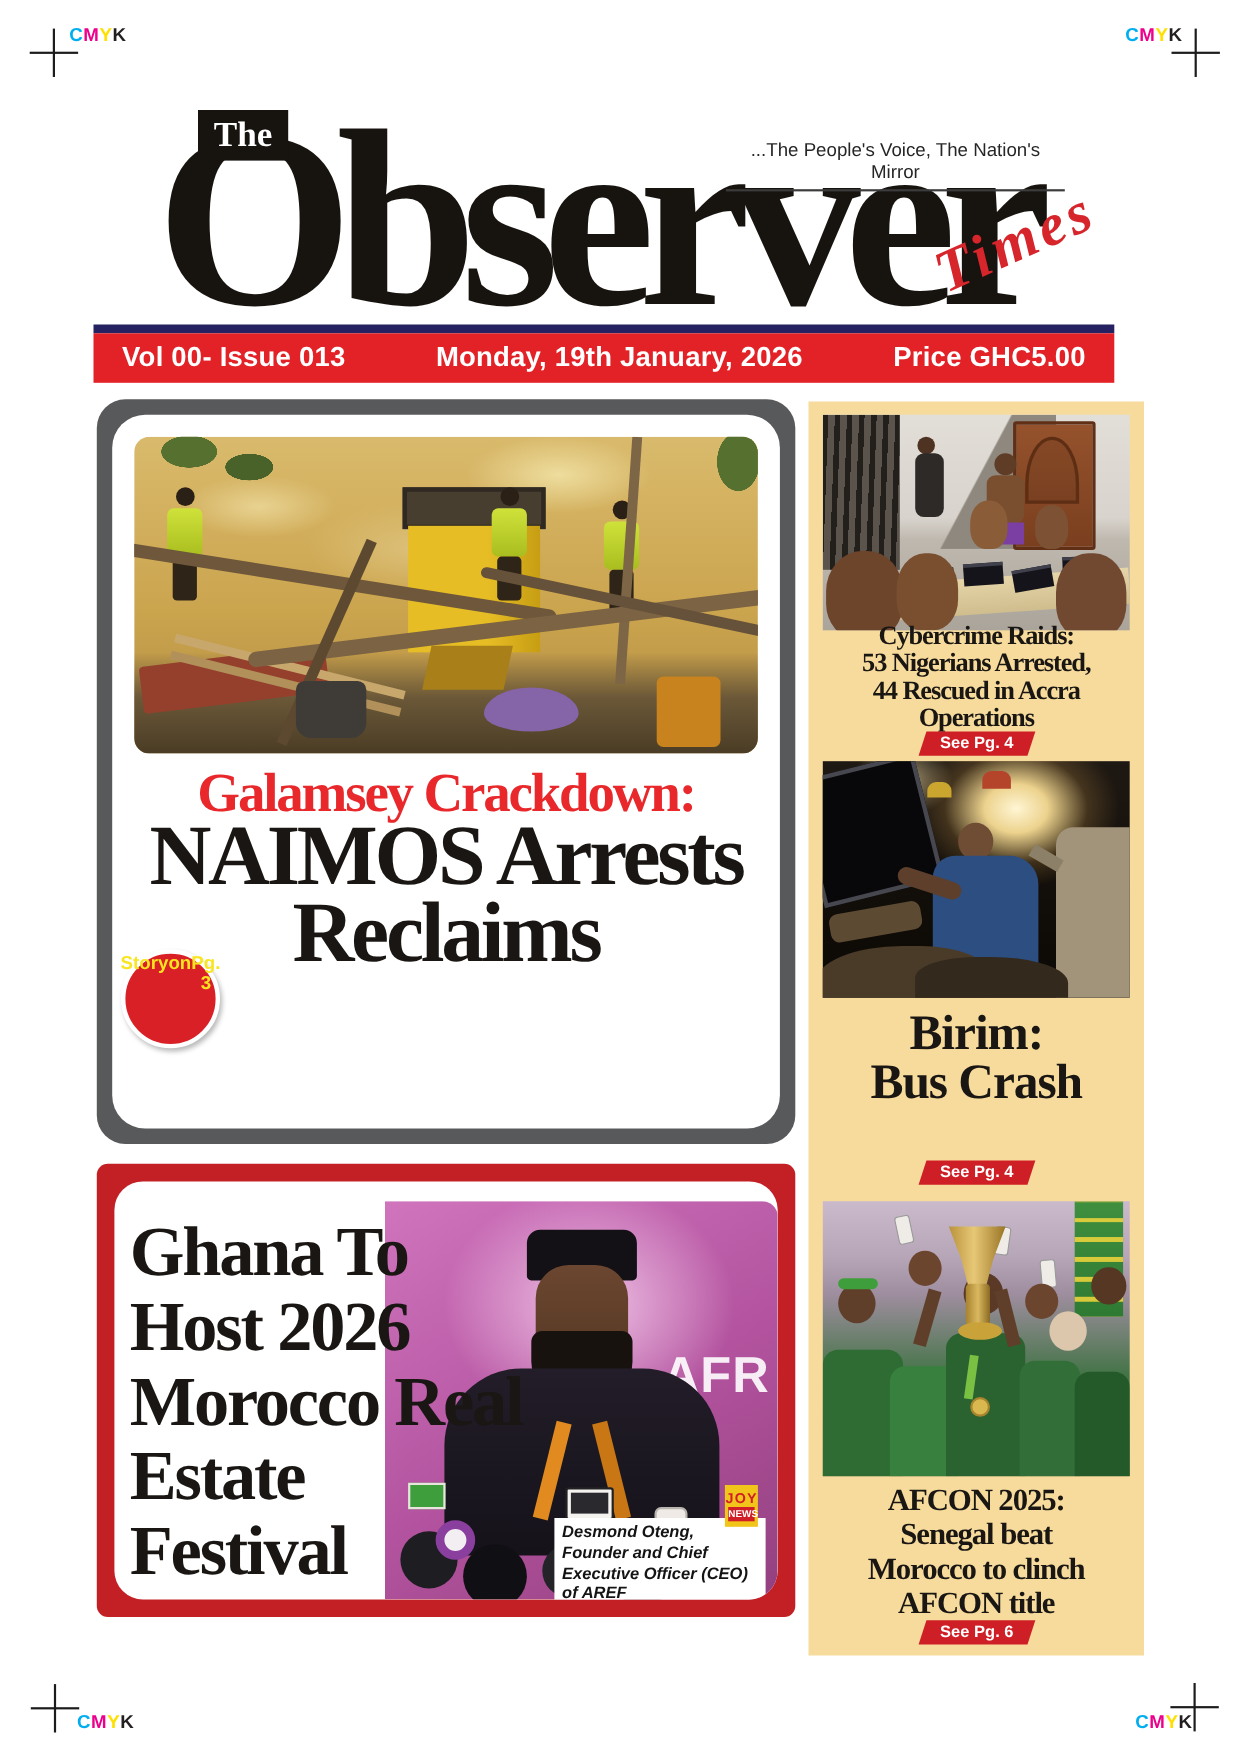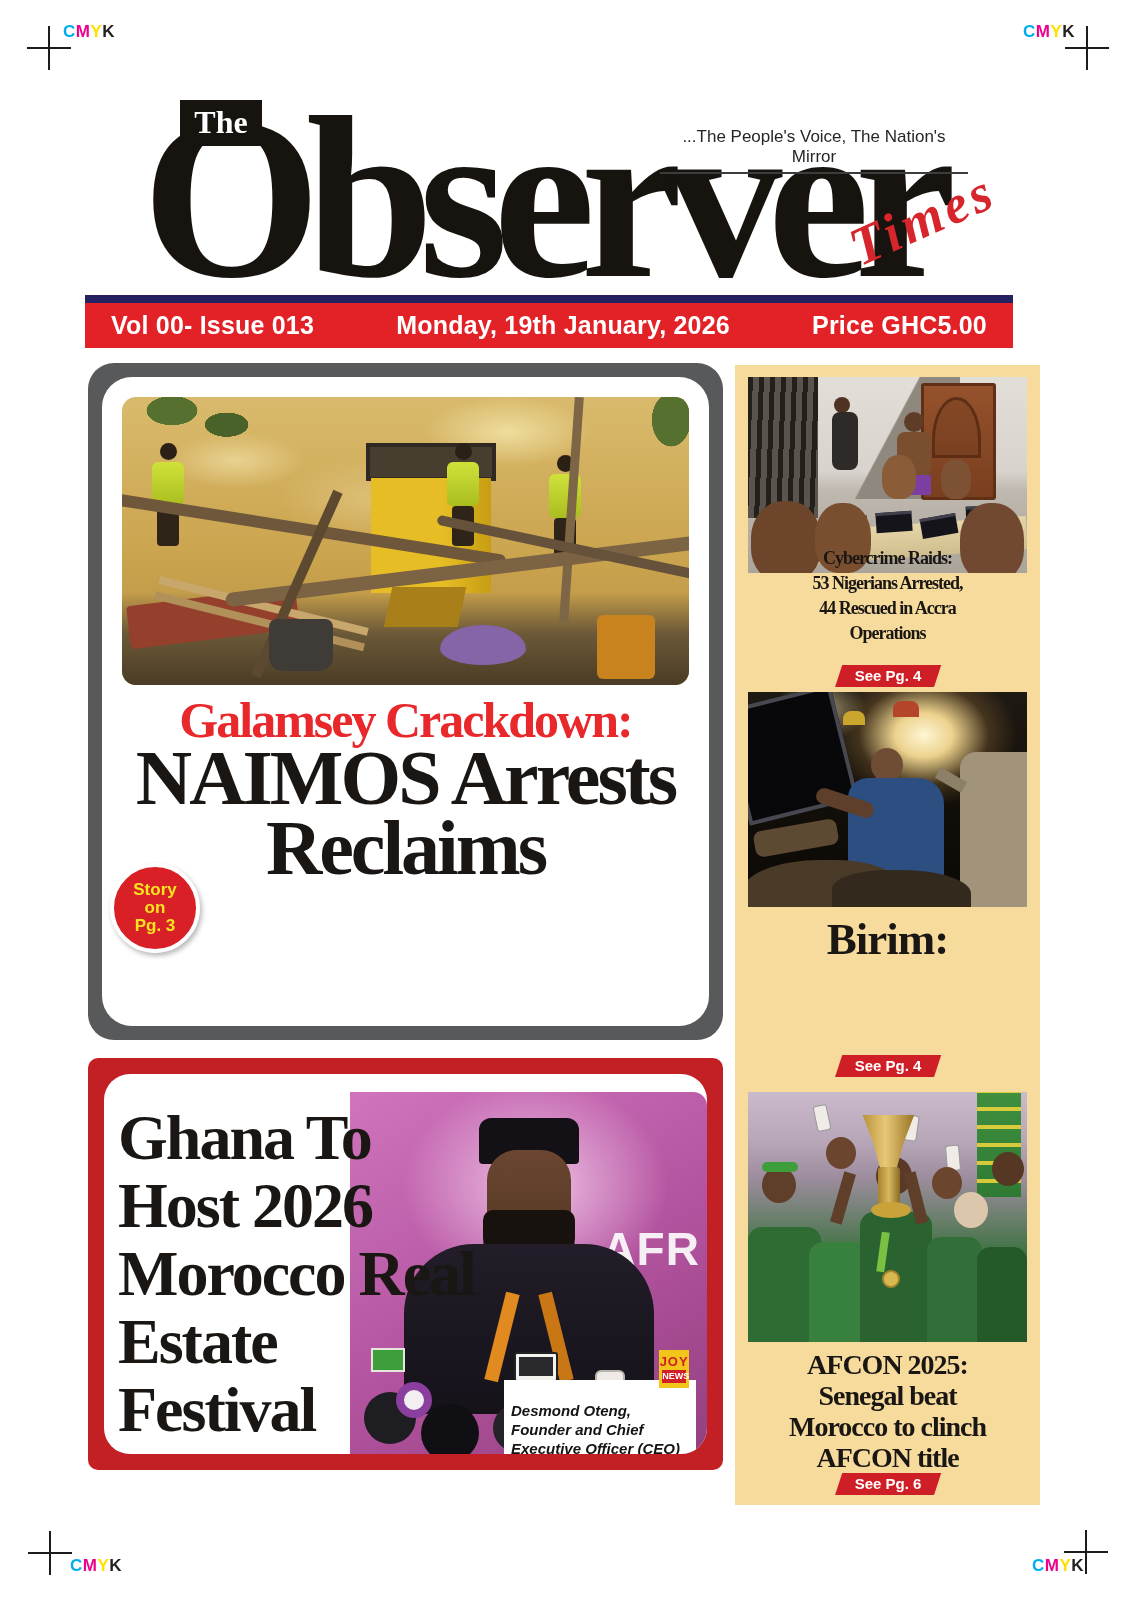--- a/index.html
+++ b/index.html
@@ -39,21 +39,21 @@
     background:radial-gradient(120px 50px at 68% 12%,#eedd9e 0,rgba(238,221,158,0) 70%),
       radial-gradient(100px 40px at 20% 22%,#e8d291 0,rgba(232,210,145,0) 70%),
       radial-gradient(140px 60px at 45% 35%,#dcc078 0,rgba(220,192,120,0) 70%),
       linear-gradient(180deg,#d9ba6c,#cba44e 55%,#b08c42)}
   .kicker{position:absolute;left:0;top:318px;width:100%;text-align:center;
     font:bold 50px/1 "Liberation Serif","DejaVu Serif",serif;letter-spacing:-2px;color:#e8282b}
   .main-headline{position:absolute;left:0;top:366px;width:100%;text-align:center;
     font:bold 78px/70px "Liberation Serif","DejaVu Serif",serif;letter-spacing:-3px;color:#191613}
   .story-badge{position:absolute;left:8px;top:486px;width:90px;height:90px;border-radius:50%;
     background:#d92027;border:4px solid #fff;box-shadow:2px 3px 5px rgba(0,0,0,.28);
-    display:flex;flex-direction:column;justify-content:center;text-align:center;
+    display:flex;flex-direction:row;justify-content:center;text-align:center;
     color:#f8e520;font:bold 17px/1.05 "Liberation Sans",sans-serif;z-index:3}
 
   
   .gal-leaves1{left:2%;top:-4%;width:130px;height:64px;
     background:radial-gradient(42px 24px at 30% 40%,#55702f 0 60%,transparent 61%),
                radial-gradient(36px 20px at 72% 62%,#48622a 0 60%,transparent 61%)}
   .gal-leaves2{right:-2%;top:-2%;width:96px;height:96px;
     background:radial-gradient(32px 44px at 70% 30%,#55702f 0 60%,transparent 61%)}
   .gal-pole{right:20%;top:0;width:9px;height:78%;background:#7d6646;transform:rotate(4deg)}
   .gal-bank{left:0;bottom:0;width:100%;height:32%;background:linear-gradient(180deg,rgba(108,88,56,0),#6b5838 45%,#4a3c25)}
@@ -77,21 +77,21 @@
   .g-legs{width:22px;height:40px;background:#2e2418;margin:0 auto;border-radius:4px}
 
   
   .second-card{position:absolute;left:88px;top:1058px;width:635px;height:412px;background:#c32026;border-radius:10px}
   .second-inner{position:absolute;left:16px;top:16px;right:16px;bottom:16px;background:#fff;border-radius:26px;overflow:hidden}
   .oteng-photo{left:246px;top:18px;width:357px;height:362px;border-radius:0 14px 0 0;
     background:radial-gradient(220px 180px at 52% 26%,#eec2e4 0,rgba(238,194,228,0) 60%),
                linear-gradient(150deg,#cf74bd 0,#b3539f 55%,#93407f 100%)}
   .second-headline{position:absolute;left:14px;top:30px;z-index:2;
     font:bold 64px/68px "Liberation Serif","DejaVu Serif",serif;letter-spacing:-2px;color:#191613}
-  .caption{position:absolute;left:400px;top:306px;width:192px;background:#fff;padding:22px 7px;
+  .caption{position:absolute;left:400px;top:306px;width:192px;background:#fff;padding:4px 7px;
     font:bold italic 15px/1.25 "Liberation Sans",sans-serif;color:#141414;z-index:3}
 
   
   .ot-afr{right:2%;top:36%;font:bold 46px "Liberation Sans",sans-serif;color:rgba(255,255,255,.9);letter-spacing:1px}
   .ot-hair{left:50%;top:26px;width:100px;height:46px;margin-left:-50px;background:#131016;border-radius:12px 12px 4px 4px}
   .ot-face{left:50%;top:58px;width:84px;height:100px;margin-left:-42px;
     background:linear-gradient(180deg,#6b4630,#553823);border-radius:30px 30px 36px 36px}
   .ot-beard{left:50%;top:118px;width:92px;height:62px;margin-left:-46px;background:#17120d;border-radius:10px 10px 34px 34px}
   .ot-suit{left:50%;bottom:40px;width:250px;height:170px;margin-left:-125px;
     background:linear-gradient(180deg,#221d28,#15121a);border-radius:70px 70px 0 0}
@@ -116,21 +116,21 @@
 
   
   .sidebar{position:absolute;left:735px;top:365px;width:305px;height:1140px;background:#f6db9c}
   .sb-photo{position:absolute;left:13px;width:279px;overflow:hidden}
   .sb-photo div{position:absolute}
   .sb-photo1{top:12px;height:196px}
   .sb-photo2{top:327px;height:215px}
   .sb-photo3{top:727px;height:250px}
   .sb-head{position:absolute;left:0;width:100%;text-align:center;color:#191613;
     font-family:"Liberation Serif","DejaVu Serif",serif;font-weight:bold}
-  .sb-head1{top:181px;font-size:18px;line-height:25px;letter-spacing:-1px}
+  .sb-head1{top:201px;font-size:24px;line-height:25px;letter-spacing:-1px}
   .sb-head2{top:552px;font-size:45px;line-height:44px;letter-spacing:-1px}
   .sb-head3{top:984px;font-size:28px;line-height:31px;letter-spacing:-1px}
   .tag{position:absolute;left:50%;background:#cf1f26;padding:2px 16px;transform:translateX(-50%) skewX(-18deg)}
   .tag span{display:inline-block;transform:skewX(18deg);color:#fff;font:bold 15px/1.2 "Liberation Sans",sans-serif}
   .tag1{top:300px}.tag2{top:690px}.tag3{top:1108px}
 
   
   .cyber-photo{background:linear-gradient(180deg,#e2ded8 0,#d8d3cc 48%,#beb8af 58%,#aaa49a 100%)}
   .cy-shade{left:30%;top:0;width:46%;height:62%;background:linear-gradient(118deg,rgba(143,136,127,0) 45%,#8f887f 46%)}
   .cy-grille{left:0;top:0;width:25%;height:72%;background:repeating-linear-gradient(92deg,#23201c 0 5px,#5a544c 5px 11px)}
@@ -360,20 +360,21 @@
       <div class="cr-head"></div>
       <div class="cr-shirt"></div>
       <div class="cr-arm"></div>
       <div class="cr-rescuer"></div>
       <div class="cr-rescuer-arm"></div>
       <div class="cr-debris1"></div>
       <div class="cr-debris2"></div>
     </div>
     <div class="sb-head sb-head2">
       <div>Birim:</div>
+      <div>Bus Crash</div>
     </div>
     <div class="tag tag2"><span>See Pg. 4</span></div>
 
     <div class="photo sb-photo sb-photo3 afcon-photo">
       <div class="af-banner"></div>
       <div class="af-phone af-ph1"></div>
       <div class="af-phone af-ph2"></div>
       <div class="af-phone af-ph3"></div>
       <div class="af-head af-h1"></div>
       <div class="af-band"></div>

